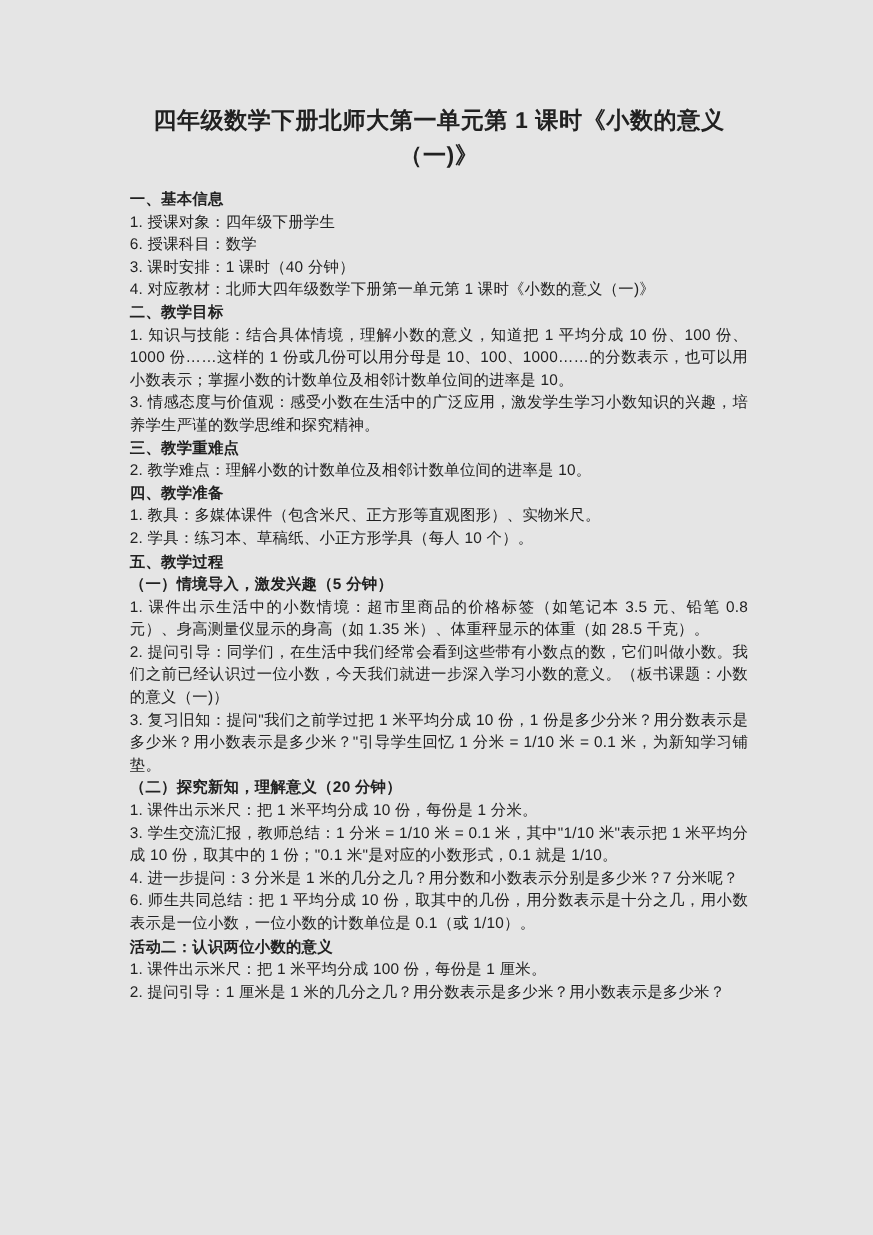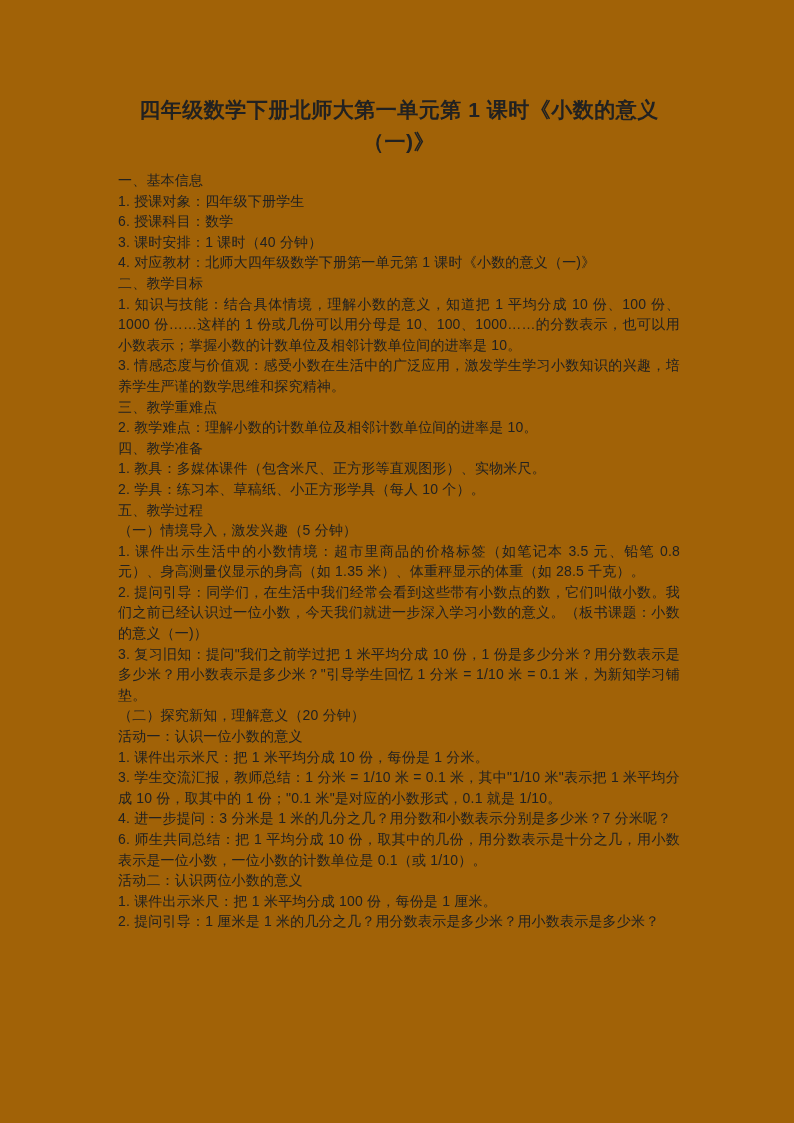--- a/index.html
+++ b/index.html
@@ -5,21 +5,21 @@
   html, body {
     margin: 0;
     padding: 0;
     background: #ffffff;
   }
   .page {
     position: relative;
     width: 794px;
     height: 1123px;
     margin: 0 auto;
-    background: #a16207;
+    background: #e5e5e5;
     box-sizing: border-box;
     padding: 94px 114px 0 118px;
     color: #212121;
     font-family: "Liberation Sans", "DejaVu Sans", sans-serif;
     overflow: hidden;
   }
   .doc-title {
     margin: 0 0 12px 0;
     font-size: 21px;
     font-weight: bold;
@@ -30,21 +30,21 @@
   .doc-body p {
     margin: 0;
     font-size: 14px;
     line-height: 20.6px;
     text-align: justify;
     letter-spacing: 0.2px;
   }
   .doc-body p.h1,
   .doc-body p.h2,
   .doc-body p.h3 {
-    font-weight: normal;
+    font-weight: bold;
   }
 </style>
 </head>
 <body>
 
 <div class="page">
   <p class="doc-title">四年级数学下册北师大第一单元第 1 课时《小数的意义（一)》</p>
   <div class="doc-body">
     <p class="h1">一、基本信息</p>
     <p class="p">1. 授课对象：四年级下册学生</p>
@@ -58,21 +58,20 @@
     <p class="p">2. 教学难点：理解小数的计数单位及相邻计数单位间的进率是 10。</p>
     <p class="h1">四、教学准备</p>
     <p class="p">1. 教具：多媒体课件（包含米尺、正方形等直观图形）、实物米尺。</p>
     <p class="p">2. 学具：练习本、草稿纸、小正方形学具（每人 10 个）。</p>
     <p class="h1">五、教学过程</p>
     <p class="h2">（一）情境导入，激发兴趣（5 分钟）</p>
     <p class="p">1. 课件出示生活中的小数情境：超市里商品的价格标签（如笔记本 3.5 元、铅笔 0.8 元）、身高测量仪显示的身高（如 1.35 米）、体重秤显示的体重（如 28.5 千克）。</p>
     <p class="p">2. 提问引导：同学们，在生活中我们经常会看到这些带有小数点的数，它们叫做小数。我们之前已经认识过一位小数，今天我们就进一步深入学习小数的意义。（板书课题：小数的意义（一)）</p>
     <p class="p">3. 复习旧知：提问"我们之前学过把 1 米平均分成 10 份，1 份是多少分米？用分数表示是多少米？用小数表示是多少米？"引导学生回忆 1 分米 = 1/10 米 = 0.1 米，为新知学习铺垫。</p>
     <p class="h2">（二）探究新知，理解意义（20 分钟）</p>
-    <p class="h3">活动一：认识一位小数的意义</p>
     <p class="p">1. 课件出示米尺：把 1 米平均分成 10 份，每份是 1 分米。</p>
     <p class="p">3. 学生交流汇报，教师总结：1 分米 = 1/10 米 = 0.1 米，其中"1/10 米"表示把 1 米平均分成 10 份，取其中的 1 份；"0.1 米"是对应的小数形式，0.1 就是 1/10。</p>
     <p class="p">4. 进一步提问：3 分米是 1 米的几分之几？用分数和小数表示分别是多少米？7 分米呢？</p>
     <p class="p">6. 师生共同总结：把 1 平均分成 10 份，取其中的几份，用分数表示是十分之几，用小数表示是一位小数，一位小数的计数单位是 0.1（或 1/10）。</p>
     <p class="h3">活动二：认识两位小数的意义</p>
     <p class="p">1. 课件出示米尺：把 1 米平均分成 100 份，每份是 1 厘米。</p>
     <p class="p">2. 提问引导：1 厘米是 1 米的几分之几？用分数表示是多少米？用小数表示是多少米？</p>
   </div>
 </div>
 

